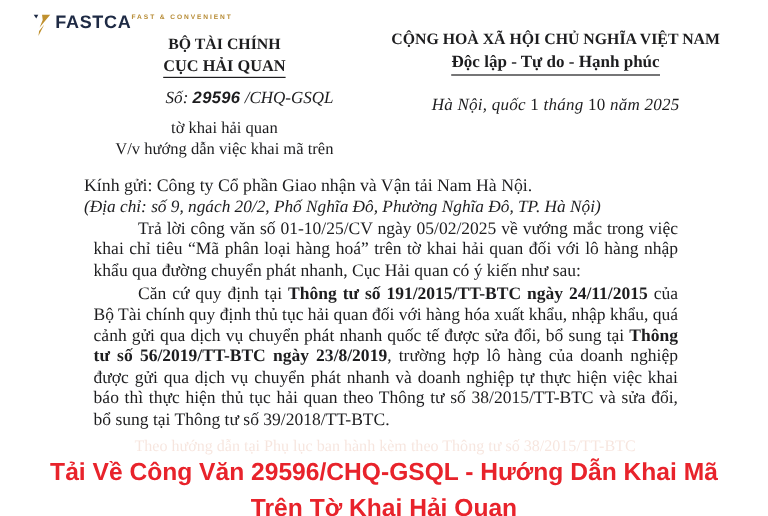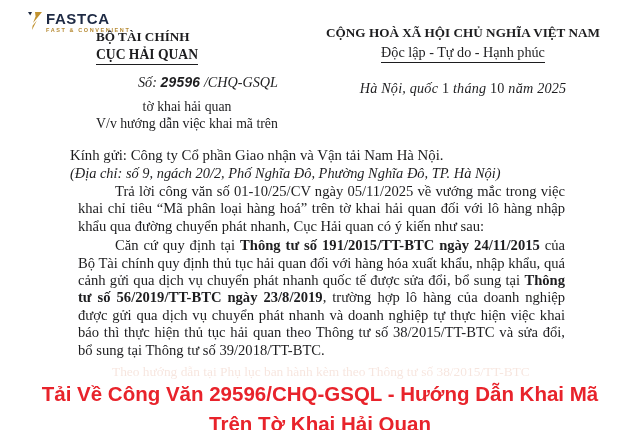--- a/index.html
+++ b/index.html
@@ -8,31 +8,31 @@
     font-family:"Liberation Serif","DejaVu Serif",serif;
     color:#1d1d1f;
     -webkit-font-smoothing:antialiased;
   }
   .doc{position:relative;width:640px;height:430px;background:#fff;}
 
   
   .logo{position:absolute;left:27px;top:11px;display:flex;align-items:flex-start;gap:3px;
         font-family:"Liberation Sans","DejaVu Sans",sans-serif;cursor:pointer;}
   .logo-icon{width:16px;height:18px;flex:0 0 auto;margin-top:1px;}
-  .logo-textcol{display:flex;flex-direction:column;line-height:1;}
+  .logo-textcol{display:flex;line-height:1;}
   .logo-brand{font-weight:800;font-size:15px;letter-spacing:.6px;color:#1e2a44;}
   .logo-tagline{font-size:5.5px;font-weight:700;letter-spacing:1.6px;color:#b68a33;margin-top:2px;text-align:center;}
 
   
-  .hdr-left{position:absolute;left:96px;top:29px;width:182px;}
+  .hdr-left{position:absolute;left:96px;top:29px;width:182px;text-align:center;}
   .hdr-right{position:absolute;left:296px;top:25px;width:334px;text-align:center;}
   .hdr-bold{font-weight:700;font-size:13.2px;line-height:1.25;}
   .hdr-dept{font-weight:700;font-size:13.6px;line-height:1.3;}
   .u{display:inline-block;border-bottom:1.4px solid #1d1d1f;padding-bottom:1px;}
-  .motto{font-weight:400;font-size:14.2px;line-height:1.3;margin-top:1px;}
+  .motto{font-weight:700;font-size:14.2px;line-height:1.3;margin-top:1px;}
   .date-line{font-style:italic;font-size:14.2px;margin-top:17px;letter-spacing:.2px;}
 
   .so-line{position:absolute;left:96px;top:74px;width:182px;text-align:right;font-size:14.2px;font-style:italic;}
   .so-num{font-weight:700;font-family:"Liberation Sans","DejaVu Sans",sans-serif;font-size:13.8px;letter-spacing:.3px;}
   .subject{position:absolute;left:96px;top:99px;width:182px;text-align:center;font-size:13.8px;line-height:1.22;}
 
   
   .recipient{position:absolute;left:70px;top:147px;width:505px;text-align:left;}
   .kinh-gui{font-size:14.8px;}
   .address{font-size:14.4px;font-style:italic;margin-top:1px;}
@@ -85,21 +85,21 @@
     <div class="motto"><span class="u">Độc lập - Tự do - Hạnh phúc</span></div>
     <div class="date-line"><span style="font-style: italic;">Hà Nội, quốc </span><span style="font-style: normal;">1</span><span style="font-style: italic;">  tháng </span><span style="font-style: normal;">10</span><span style="font-style: italic;"> năm 2025</span></div>
   </div>
 
   <div class="recipient">
     <div class="kinh-gui">Kính gửi: Công ty Cổ phần Giao nhận và Vận tải Nam Hà Nội.</div>
     <div class="address">(Địa chỉ: số 9, ngách 20/2, Phố Nghĩa Đô, Phường Nghĩa Đô, TP. Hà Nội)</div>
   </div>
 
   <div class="body-text">
-    <p class="para">Trả lời công văn số 01-10/25/CV  ngày 05/11/2025  về vướng mắc trong việc khai chỉ tiêu “Mã phân loại hàng hoá” trên tờ khai hải quan đối với lô hàng nhập khẩu qua đường chuyển phát nhanh, Cục Hải quan có ý kiến như sau:</p>
+    <p class="para">Trả lời công văn số 01-10/25/CV  ngày 05/02/2025  về vướng mắc trong việc khai chỉ tiêu “Mã phân loại hàng hoá” trên tờ khai hải quan đối với lô hàng nhập khẩu qua đường chuyển phát nhanh, Cục Hải quan có ý kiến như sau:</p>
     <p class="para"><span>Căn cứ quy định tại </span><span style="font-weight: 700;">Thông tư số 191/2015/TT-BTC ngày 24/11/2015</span><span> của Bộ Tài chính quy định thủ tục hải quan đối với hàng hóa xuất khẩu, nhập khẩu, quá cảnh gửi qua dịch vụ chuyển phát nhanh quốc tế được sửa đổi, bổ sung tại </span><span style="font-weight: 700;">Thông tư số 56/2019/TT-BTC ngày 23/8/2019</span><span>, trường hợp lô hàng của doanh nghiệp được gửi qua dịch vụ chuyển phát nhanh và doanh nghiệp tự thực hiện việc khai báo thì thực hiện thủ tục hải quan theo Thông tư số 38/2015/TT-BTC và sửa đổi, bổ sung tại Thông tư số 39/2018/TT-BTC.</span></p>
   </div>
 
   <div class="faded-line">Theo hướng dẫn tại Phụ lục ban hành kèm theo Thông tư số 38/2015/TT-BTC</div>
 
   <div class="download-title">
     <div>Tải Về Công Văn 29596/CHQ-GSQL - Hướng Dẫn Khai Mã</div>
     <div>Trên Tờ Khai Hải Quan</div>
   </div>
 

